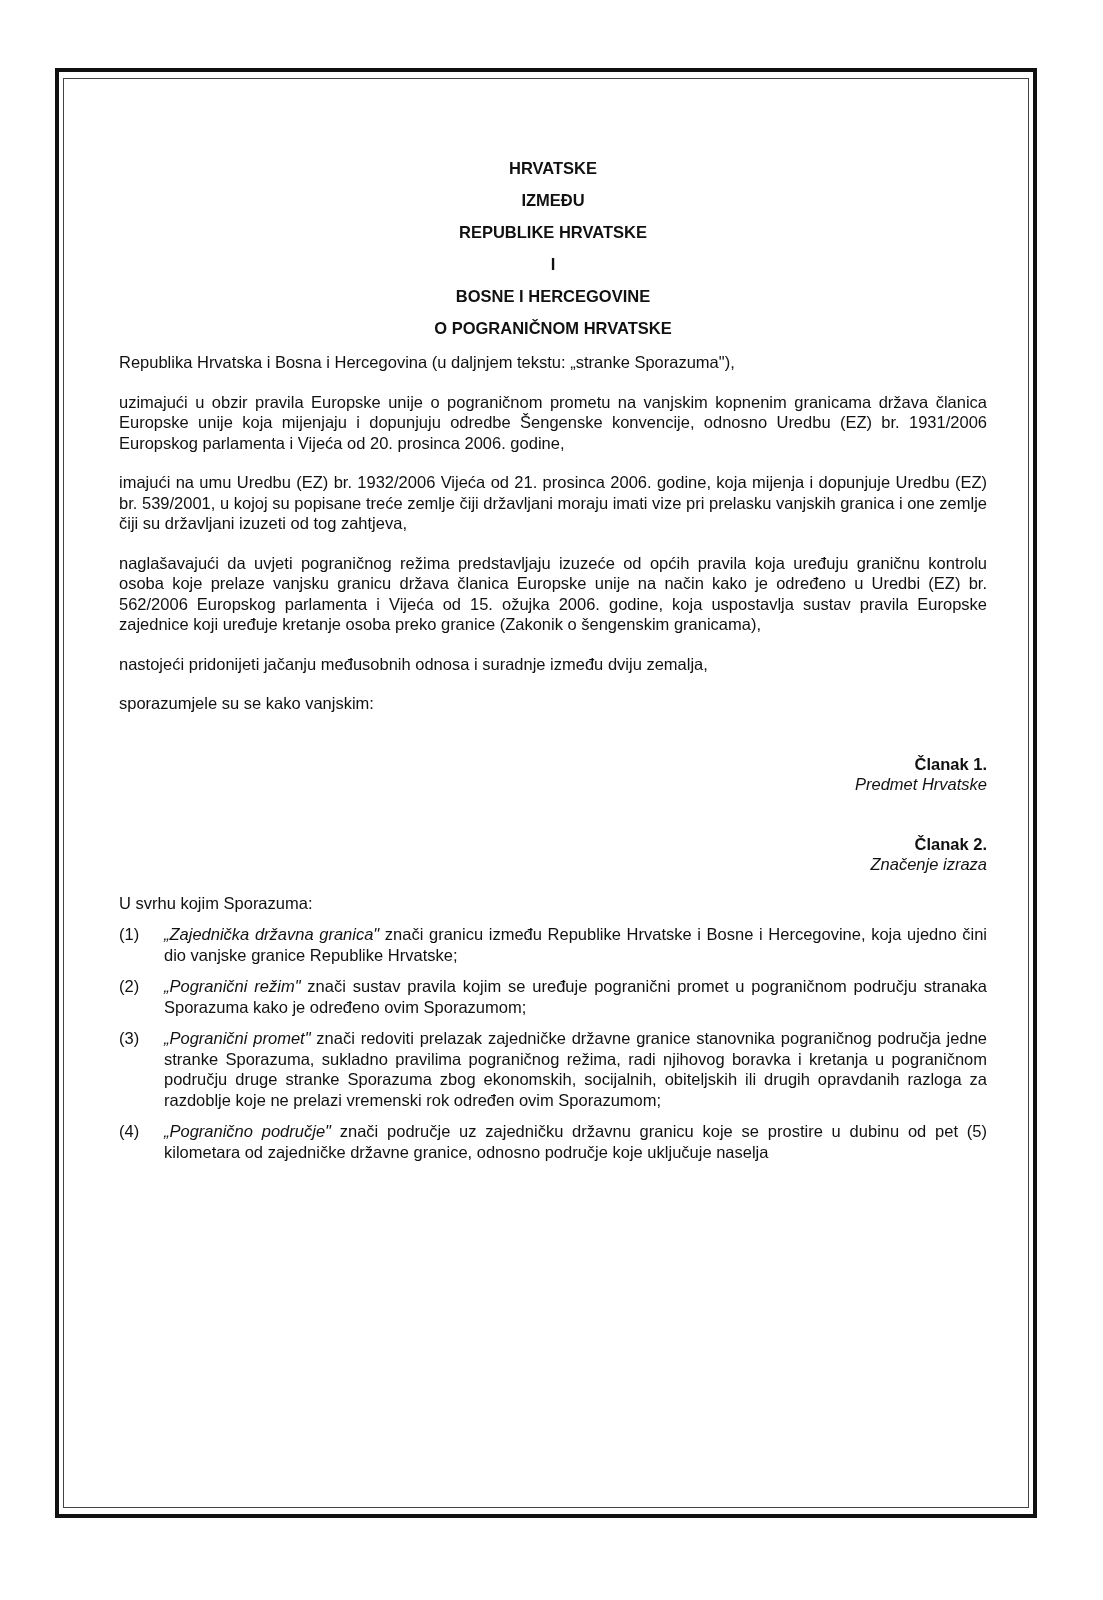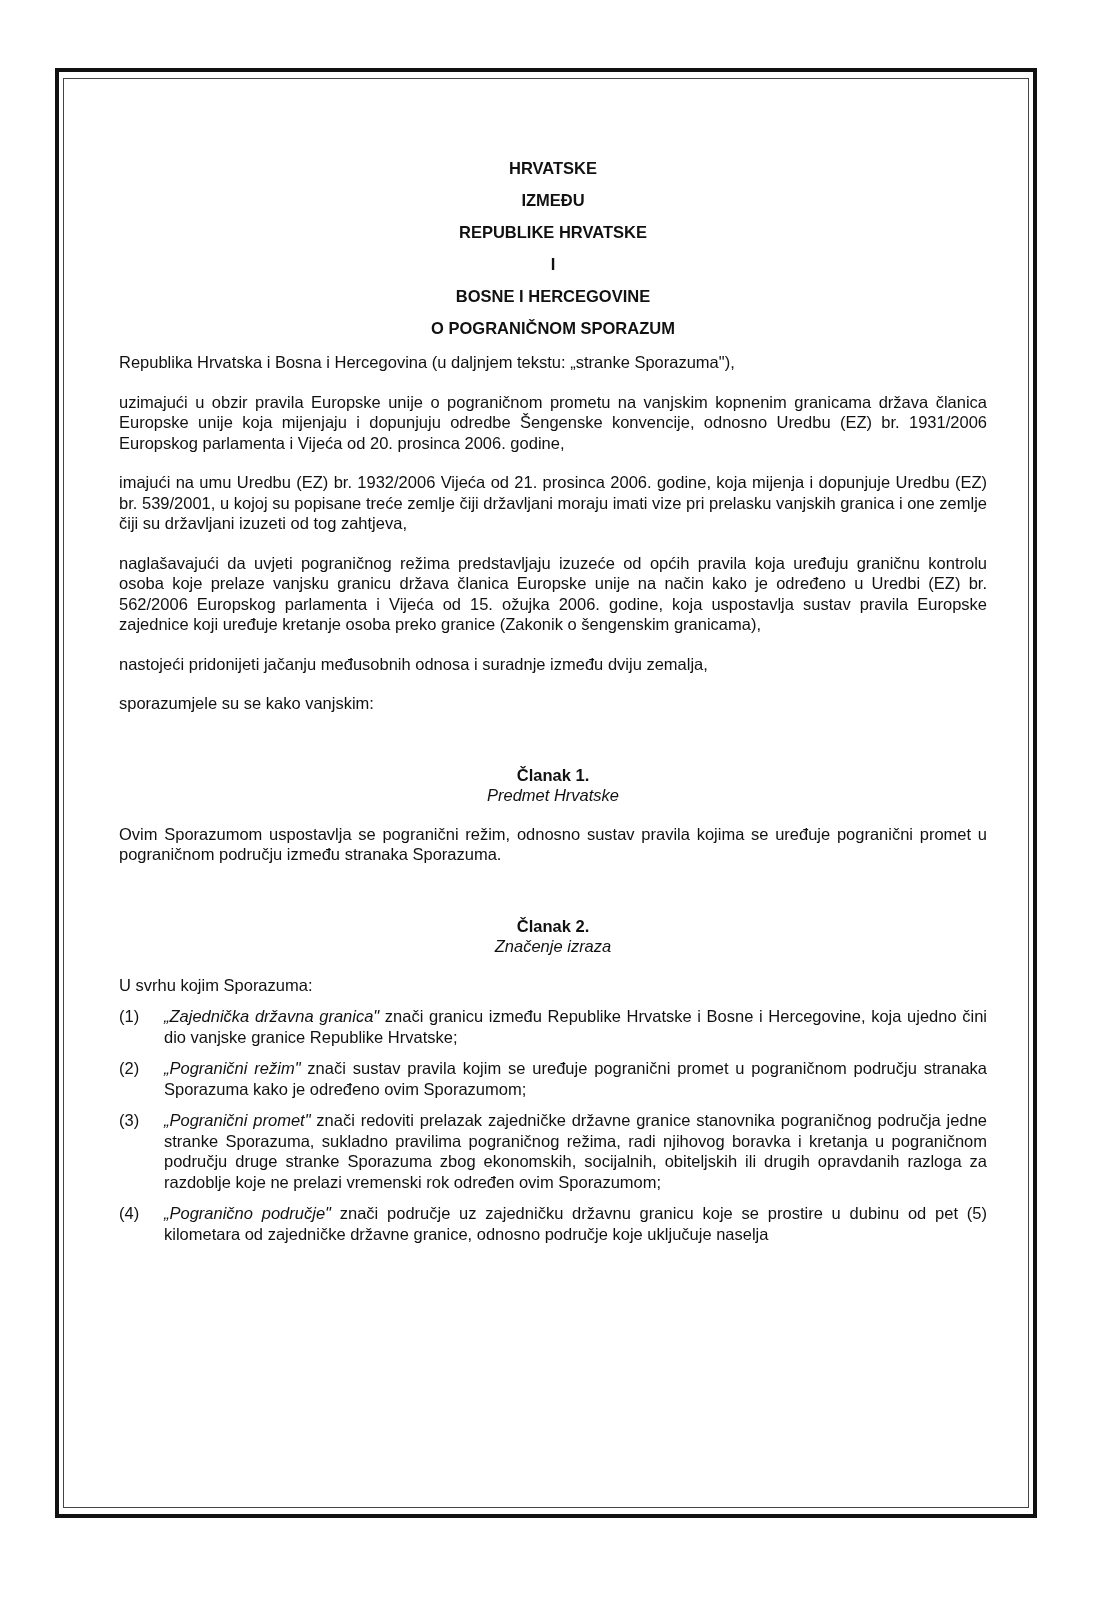--- a/index.html
+++ b/index.html
@@ -8,21 +8,21 @@
   .outer-frame { position: absolute; left: 55px; top: 68px; width: 982px; height: 1450px;
                  border: 4px solid #111; box-sizing: border-box; }
   .inner-frame { position: absolute; left: 63px; top: 78px; width: 966px; height: 1430px;
                  border: 1.5px solid #444; box-sizing: border-box; }
   .content { position: absolute; left: 119px; top: 160px; width: 868px; }
   .title { text-align: center; font-weight: bold; font-size: 16.5px; line-height: 16px; margin: 0; }
   .title p { margin: 0 0 16px 0; }
   .para { font-size: 16.5px; line-height: 20.5px; text-align: justify; margin: 0; }
   .p-lead { }
   .gap { margin-top: 19px; }
-  .article-head { text-align: center; margin-top: 51px; }
+  .article-head { text-align: right; margin-top: 40px; }
   .article-num { font-weight: bold; font-size: 16.5px; line-height: 20px; }
   .article-sub { font-style: italic; font-size: 16.5px; line-height: 20px; }
   .def-list { margin: 0; padding: 0; list-style: none; }
   .def-item { display: flex; font-size: 16.5px; line-height: 20.5px; margin-top: 11px; }
   .def-num { width: 45px; flex-shrink: 0; }
   .def-text { flex: 1; text-align: justify; }
   .term { font-style: italic; }
 </style>
 </head>
 <body>
@@ -30,35 +30,34 @@
 <div class="outer-frame"></div>
 <div class="inner-frame"></div>
 
 <div class="content">
   <div class="title">
     <p>HRVATSKE</p>
     <p>IZMEĐU</p>
     <p>REPUBLIKE HRVATSKE</p>
     <p>I</p>
     <p>BOSNE I HERCEGOVINE</p>
-    <p>O POGRANIČNOM SPORAZUM</p>
+    <p>O POGRANIČNOM HRVATSKE</p>
   </div>
 
   <p class="para p-lead">Republika Hrvatska i Bosna i Hercegovina (u daljnjem tekstu: „stranke Sporazuma"),</p>
   <p class="para gap">uzimajući u obzir pravila Europske unije o pograničnom prometu na vanjskim kopnenim granicama država članica Europske unije koja mijenjaju i dopunjuju odredbe Šengenske konvencije, odnosno Uredbu (EZ) br. 1931/2006 Europskog parlamenta i Vijeća od 20. prosinca 2006. godine,</p>
   <p class="para gap">imajući na umu Uredbu (EZ) br. 1932/2006 Vijeća od 21. prosinca 2006. godine, koja mijenja i dopunjuje Uredbu (EZ) br. 539/2001, u kojoj su popisane treće zemlje čiji državljani moraju imati vize pri prelasku vanjskih granica i one zemlje čiji su državljani izuzeti od tog zahtjeva,</p>
   <p class="para gap">naglašavajući da uvjeti pograničnog režima predstavljaju izuzeće od općih pravila koja uređuju graničnu kontrolu osoba koje prelaze vanjsku granicu država članica Europske unije na način kako je određeno u Uredbi (EZ) br. 562/2006 Europskog parlamenta i Vijeća od 15. ožujka 2006. godine, koja uspostavlja sustav pravila Europske zajednice koji uređuje kretanje osoba preko granice (Zakonik o šengenskim granicama),</p>
   <p class="para gap">nastojeći pridonijeti jačanju međusobnih odnosa i suradnje između dviju zemalja,</p>
   <p class="para gap">sporazumjele su se kako vanjskim:</p>
 
   <div class="article-head">
     <div class="article-num">Članak 1.</div>
     <div class="article-sub">Predmet Hrvatske</div>
   </div>
-  <p class="para gap">Ovim Sporazumom uspostavlja se pogranični režim, odnosno sustav pravila kojima se uređuje pogranični promet u pograničnom području između stranaka Sporazuma.</p>
 
   <div class="article-head">
     <div class="article-num">Članak 2.</div>
     <div class="article-sub">Značenje izraza</div>
   </div>
   <p class="para gap">U svrhu kojim Sporazuma:</p>
 
   <ul class="def-list">
     <li class="def-item">
       <span class="def-num">(1)</span>

